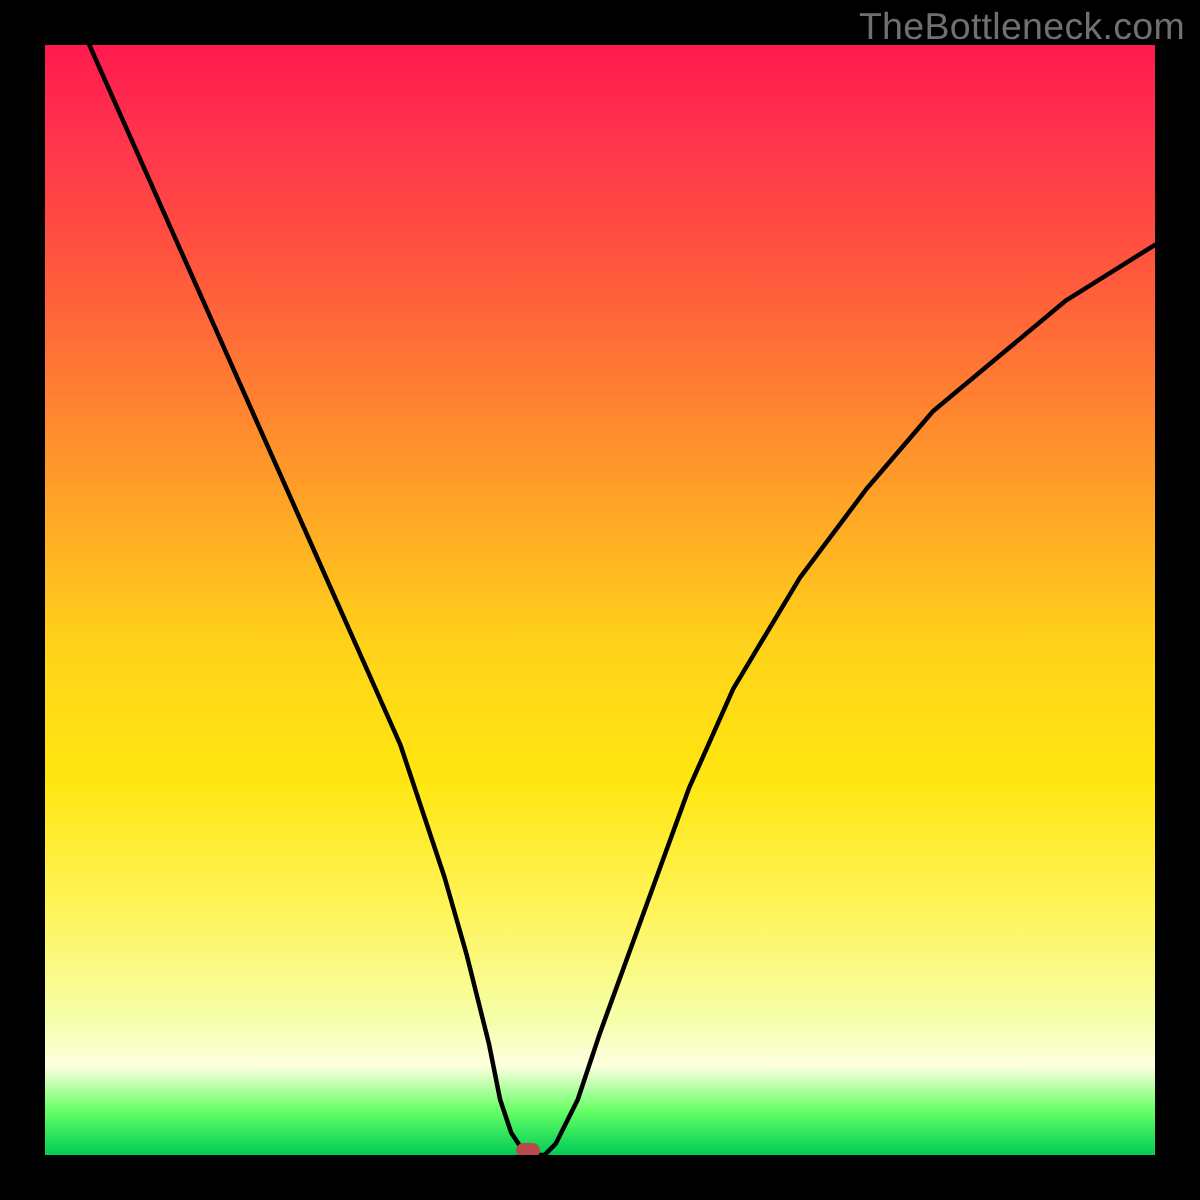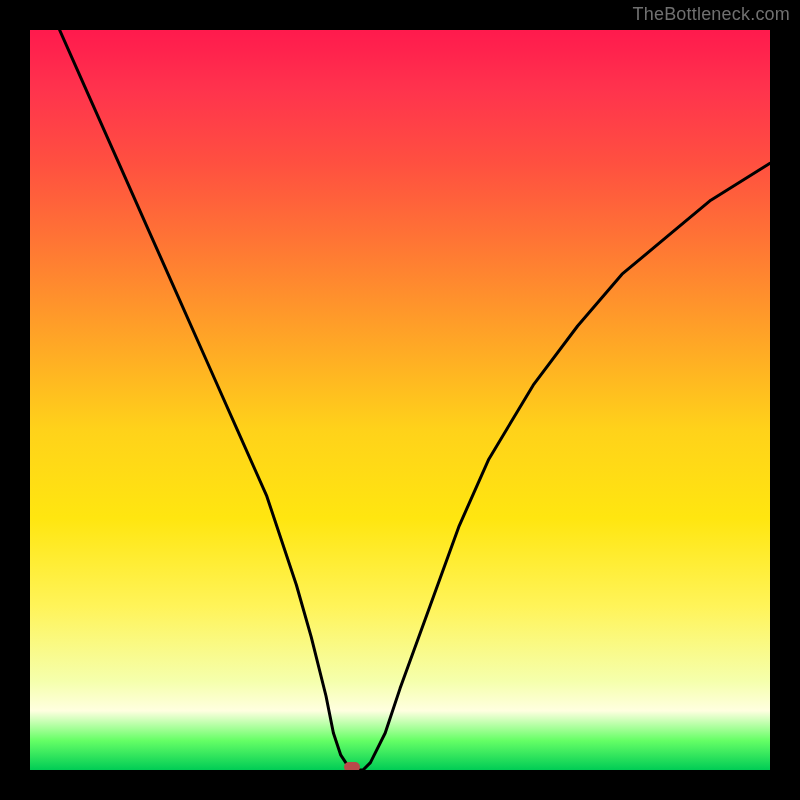--- a/index.html
+++ b/index.html
@@ -61,21 +61,21 @@
     height: 10px;
     background: #b84a4a;
     border-radius: 5px;
     transform: translate(-50%, -50%);
   }
   .watermark {
     position: absolute;
     top: 4px;
     right: 10px;
     font-family: Arial, Helvetica, sans-serif;
-    font-size: 18px;
+    font-size: 25px;
     color: #707070;
     letter-spacing: 0.2px;
   }
 </style>
 </head>
 <body>
 
 <div class="frame">
   <div class="plot-area">
     <div class="gradient-bg"></div>

